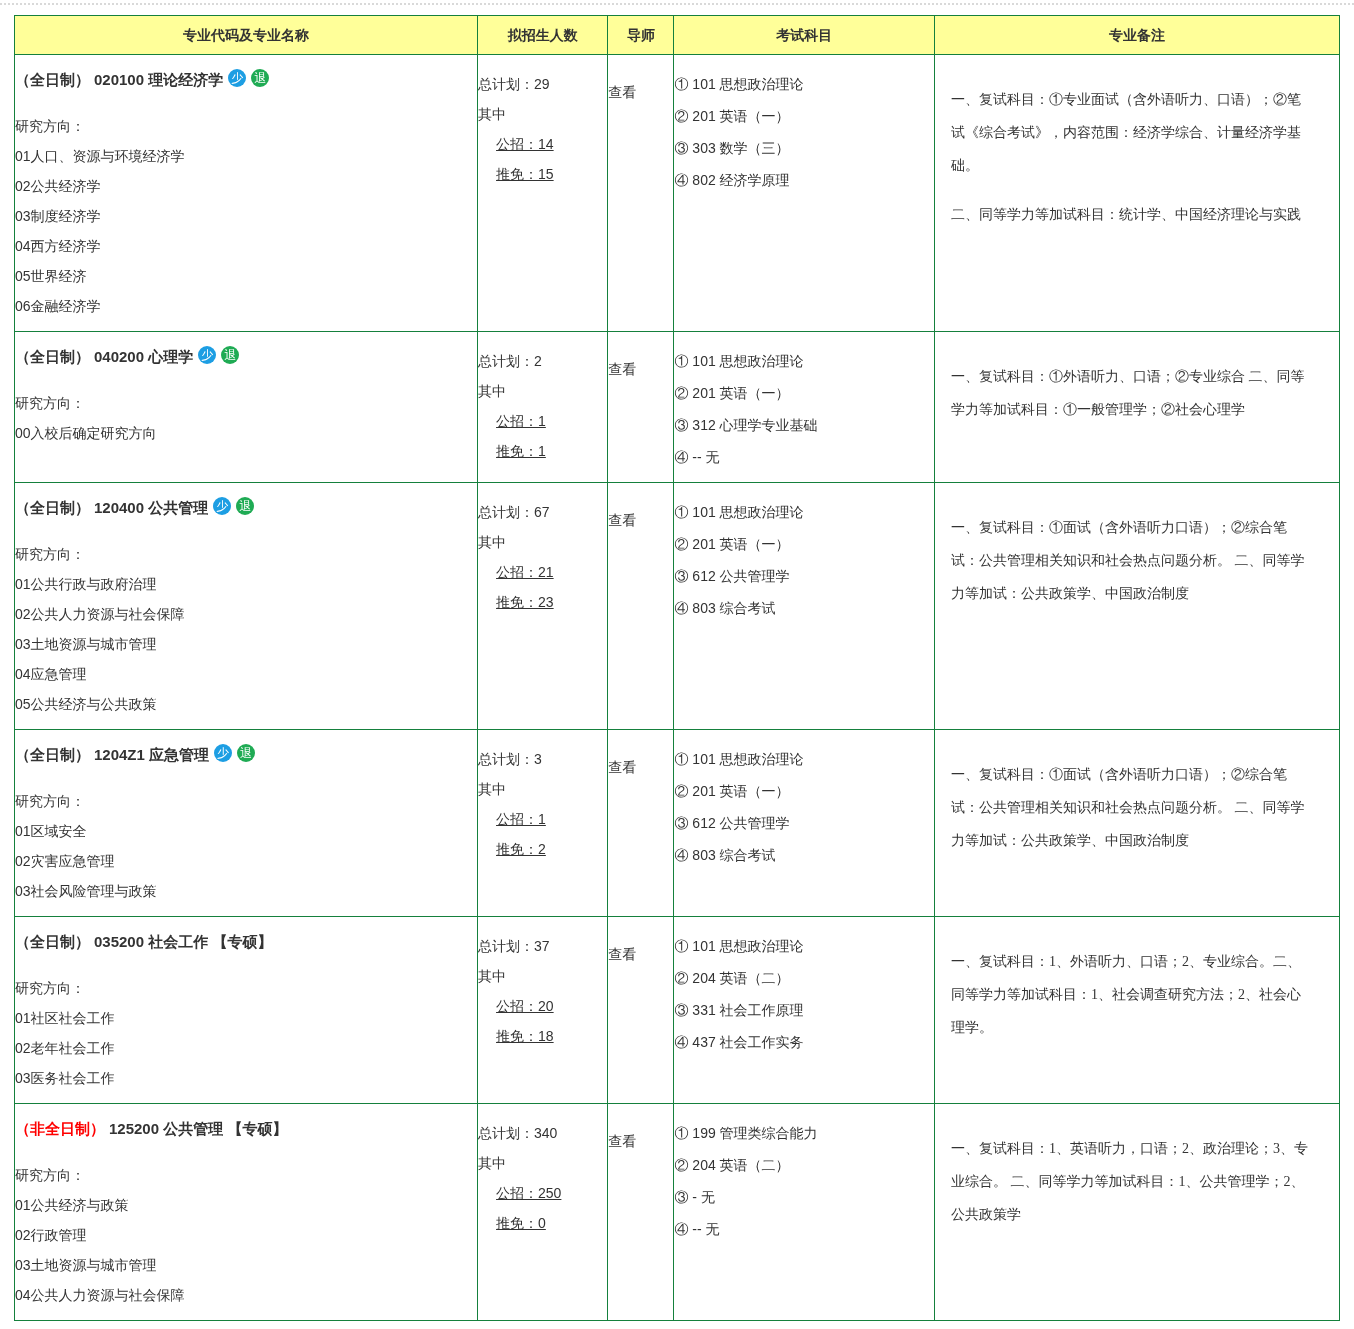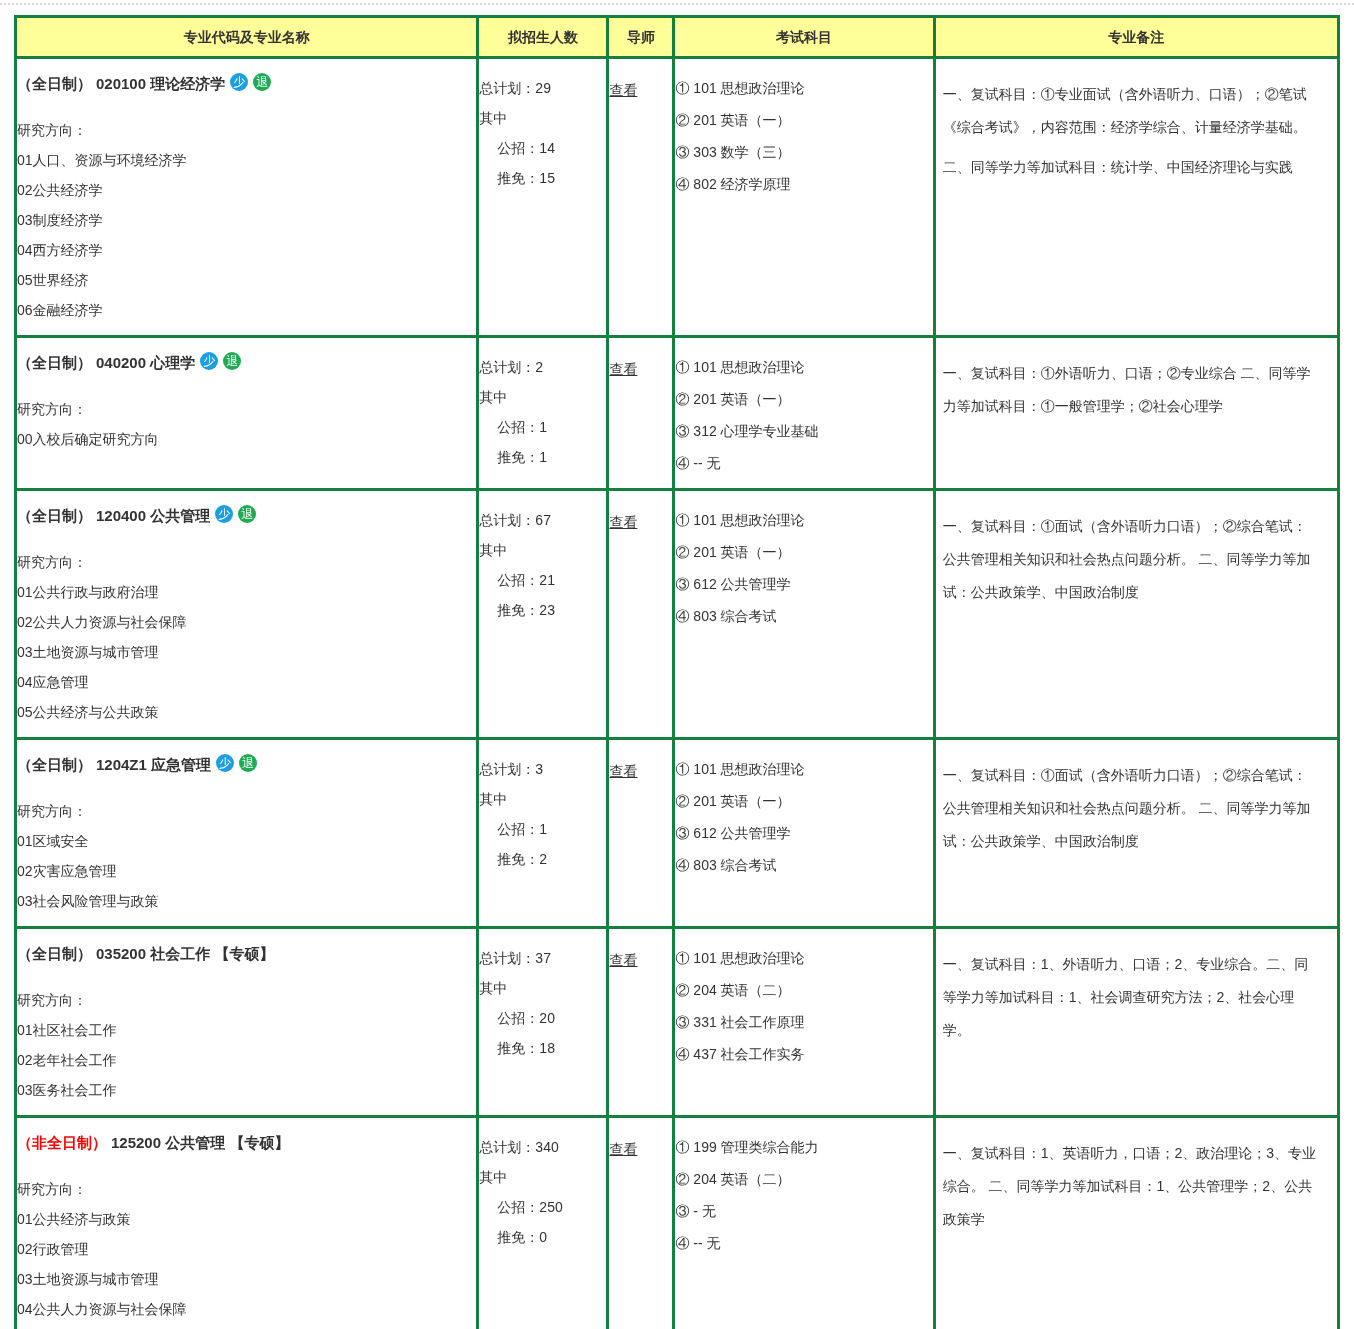--- a/index.html
+++ b/index.html
@@ -14,21 +14,21 @@
     margin:3px 0 0 0;
     height:0;
   }
   table.admissions {
     border-collapse:collapse;
     table-layout:fixed;
     margin:10px 0 0 14px;
     width:1326px;
   }
   table.admissions th, table.admissions td {
-    border:3px solid #15803d;
+    border:1px solid #15803d;
     vertical-align:top;
     text-align:left;
   }
   table.admissions th {
     background:#ffff99;
     font-weight:bold;
     text-align:center;
     padding:10px 4px;
     line-height:18px;
     font-size:14px;
@@ -37,24 +37,24 @@
   .major-title {
     font-weight:bold;
     font-size:15px;
     line-height:22px;
     margin:2px 0 20px 0;
     white-space:nowrap;
   }
   .major-title .mode { margin-right:4px; }
   .major-title .mode.red { color:#ff0000;margin-top:12px; }
   .line { line-height:30px; }
-  .indent { padding-left:18px; }
+  .indent { padding-left:18px;text-decoration:underline; }
   .first-line { margin-top:2px; }
-  .view-link { line-height:30px; margin-top:4px; cursor:pointer;text-decoration:underline; }
-  .note-para { line-height:33px; margin:7px; }
+  .view-link { line-height:30px; margin-top:10px; cursor:pointer; }
+  .note-para { line-height:33px; margin:16px;font-family:Liberation Serif, serif; }
   .badge {
     display:inline-block;
     width:18px; height:18px;
     border-radius:50%;
     color:#ffffff;
     font-size:12px;
     line-height:18px;
     text-align:center;
     font-weight:normal;
     margin-left:5px;

